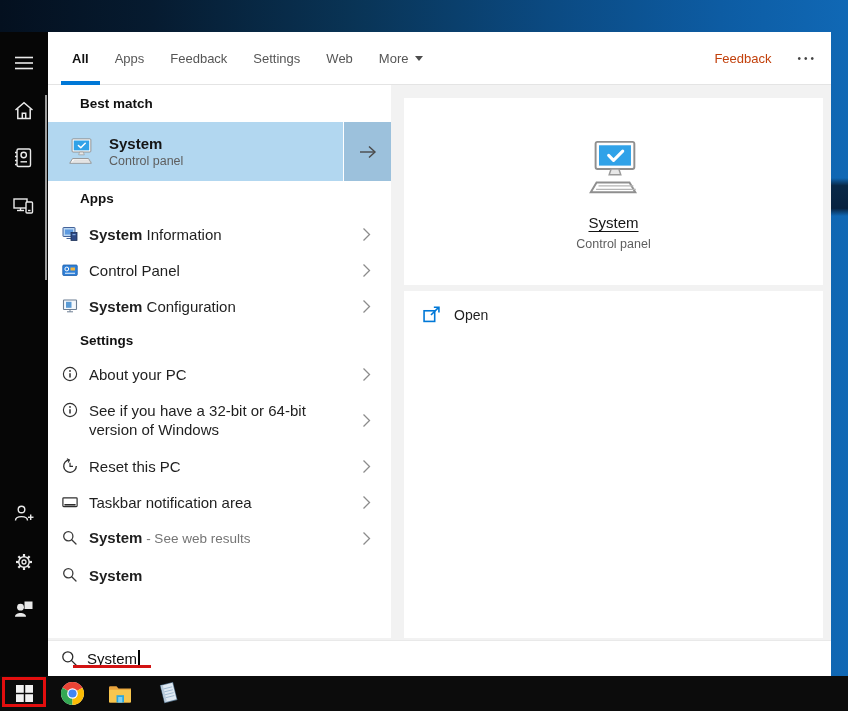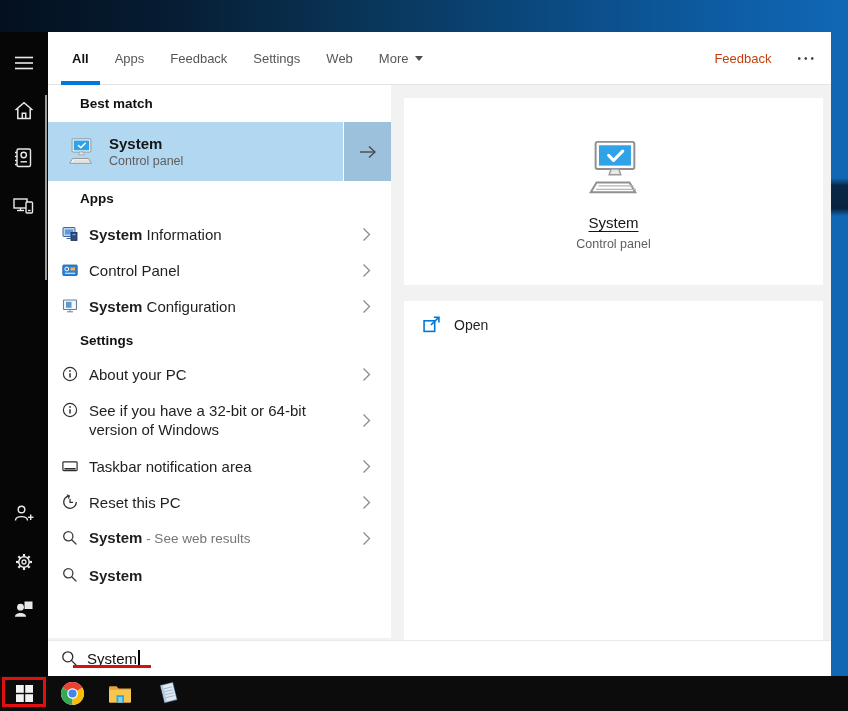--- a/index.html
+++ b/index.html
@@ -48,21 +48,21 @@
   .row-text .t-bold { font-weight:bold; }
   .row-text .t-gray { color:#757575; font-size:13.5px; }
   .wrap-narrow { display:inline-block; max-width:242px; }
   .chev { flex:none; margin-left:8px; }
   .row-2l .chev { margin-top:12px; }
   .row-cutoff { margin-top:1px; }
 
   
   .card-top { position:absolute; left:356px; top:13px; width:419px; height:187px; background:#fff;
     display:flex; flex-direction:column; align-items:center; }
-  .card-bottom { position:absolute; left:356px; top:216px; width:419px; height:347px; background:#fff; }
+  .card-bottom { position:absolute; left:356px; top:206px; width:419px; height:347px; background:#fff; }
   .big-icon { width:66px; height:62px; margin-top:40px; }
   .preview-title { margin-top:14px; font-size:15px; color:#151515; text-decoration:underline; text-underline-offset:3px; }
   .preview-sub { margin-top:6px; font-size:12.5px; color:#5e5e5e; }
   .open-row { display:flex; align-items:center; padding:15px 0 0 19px; }
   .open-icon { width:17px; height:17px; margin-right:14px; flex:none; }
   .open-label { font-size:14px; color:#1f1f1f; }
 
   
   .searchbar { position:absolute; left:48px; top:608px; width:783px; height:36px; background:#fff;
     border-top:1px solid #e9e9e9; display:flex; align-items:center; padding-left:13px; }
@@ -273,36 +273,36 @@
             <circle cx="8" cy="4.9" r="0.95" fill="#2f2f2f"></circle>
           </svg>
           <span class="row-text"><span class="wrap-narrow">See if you have a 32-bit or 64-bit version of Windows</span></span>
           <svg class="chev" width="9" height="15" viewBox="0 0 9 15">
               <path d="M1.5 1.5 L7.5 7.5 L1.5 13.5" stroke="#8c8c8c" stroke-width="1.3" fill="none"></path>
             </svg>
         </div>
 
         <div class="row">
           <svg class="row-icon" viewBox="0 0 16 16">
-            <rect x="0.9" y="3.8" width="14.2" height="8.8" rx="0.8" stroke="#2f2f2f" stroke-width="1.2" fill="none"></rect>
-            <rect x="2.4" y="10" width="11.2" height="1.6" fill="#2f2f2f"></rect>
-          </svg>
-          <span class="row-text">Taskbar notification area</span>
-          <svg class="chev" width="9" height="15" viewBox="0 0 9 15">
-              <path d="M1.5 1.5 L7.5 7.5 L1.5 13.5" stroke="#8c8c8c" stroke-width="1.3" fill="none"></path>
-            </svg>
-        </div>
-
-        <div class="row">
-          <svg class="row-icon" viewBox="0 0 16 16">
             <path d="M14.3 8 A6.3 6.3 0 1 1 7.2 1.85" stroke="#2f2f2f" stroke-width="1.3" fill="none"></path>
             <path d="M4.9 0.8 L7.4 1.9 L6.2 4.4" stroke="#2f2f2f" stroke-width="1.1" fill="none"></path>
             <path d="M8 4.8 V8.4 H11" stroke="#2f2f2f" stroke-width="1.2" fill="none"></path>
           </svg>
           <span class="row-text">Reset this PC</span>
+          <svg class="chev" width="9" height="15" viewBox="0 0 9 15">
+              <path d="M1.5 1.5 L7.5 7.5 L1.5 13.5" stroke="#8c8c8c" stroke-width="1.3" fill="none"></path>
+            </svg>
+        </div>
+
+        <div class="row">
+          <svg class="row-icon" viewBox="0 0 16 16">
+            <rect x="0.9" y="3.8" width="14.2" height="8.8" rx="0.8" stroke="#2f2f2f" stroke-width="1.2" fill="none"></rect>
+            <rect x="2.4" y="10" width="11.2" height="1.6" fill="#2f2f2f"></rect>
+          </svg>
+          <span class="row-text">Taskbar notification area</span>
           <svg class="chev" width="9" height="15" viewBox="0 0 9 15">
               <path d="M1.5 1.5 L7.5 7.5 L1.5 13.5" stroke="#8c8c8c" stroke-width="1.3" fill="none"></path>
             </svg>
         </div>
 
 
         <div class="row">
           <svg class="row-icon" viewBox="0 0 16 16">
             <circle cx="6.3" cy="6.3" r="4.6" stroke="#3a3a3a" stroke-width="1.3" fill="none"></circle>
             <line x1="9.7" y1="9.7" x2="14" y2="14" stroke="#3a3a3a" stroke-width="1.3" stroke-linecap="round"></line>

